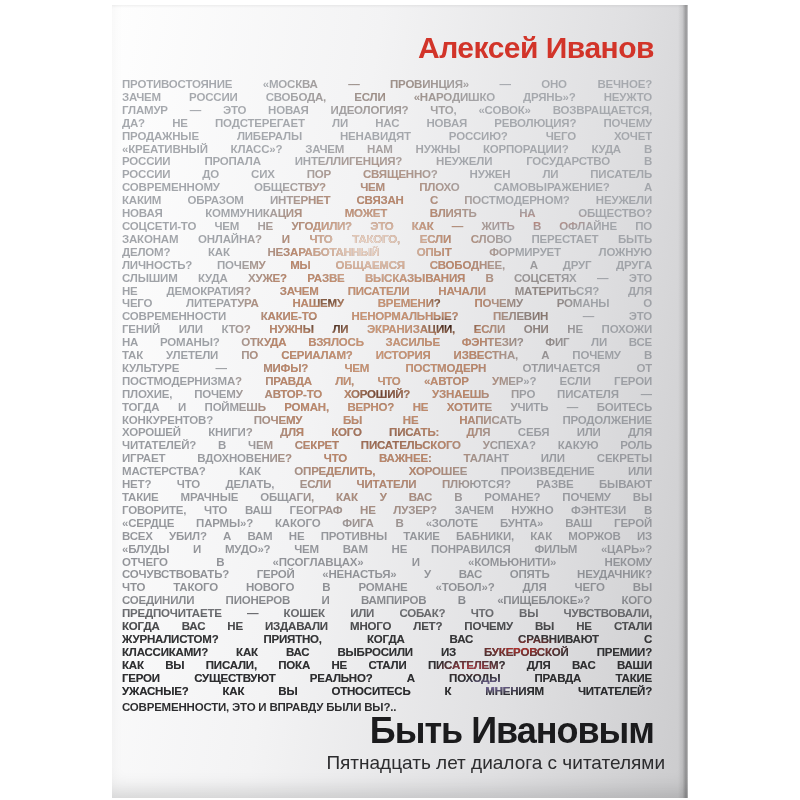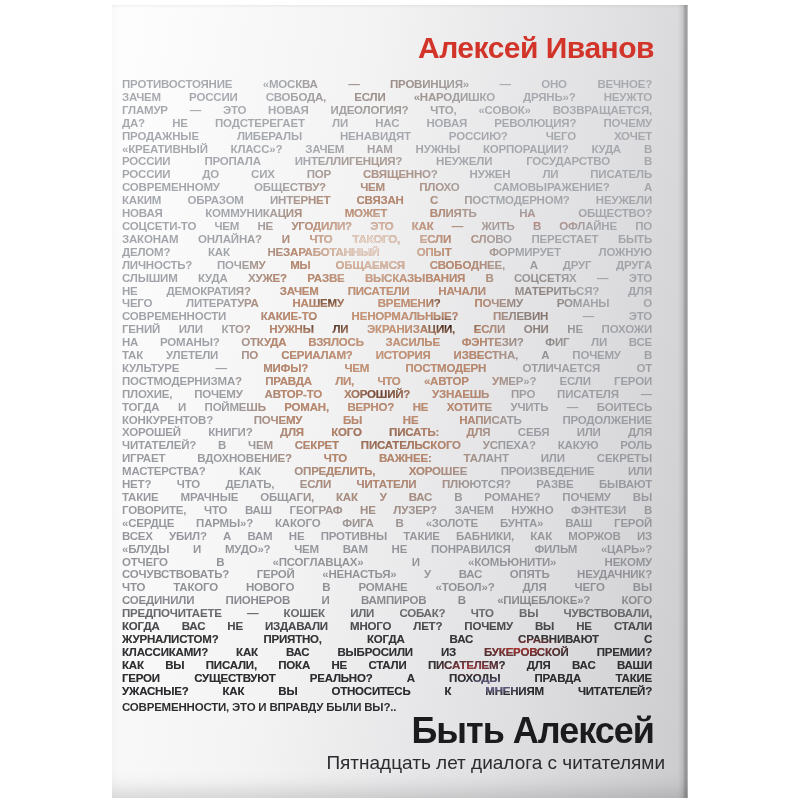--- a/index.html
+++ b/index.html
@@ -159,19 +159,19 @@
 ПРЕДПОЧИТАЕТЕ — КОШЕК ИЛИ СОБАК? ЧТО ВЫ ЧУВСТВОВАЛИ,
 КОГДА ВАС НЕ ИЗДАВАЛИ МНОГО ЛЕТ? ПОЧЕМУ ВЫ НЕ СТАЛИ
 ЖУРНАЛИСТОМ? ПРИЯТНО, КОГДА ВАС СРАВНИВАЮТ С
 КЛАССИКАМИ? КАК ВАС ВЫБРОСИЛИ ИЗ БУКЕРОВСКОЙ ПРЕМИИ?
 КАК ВЫ ПИСАЛИ, ПОКА НЕ СТАЛИ ПИСАТЕЛЕМ? ДЛЯ ВАС ВАШИ
 ГЕРОИ СУЩЕСТВУЮТ РЕАЛЬНО? А ПОХОДЫ ПРАВДА ТАКИЕ
 УЖАСНЫЕ? КАК ВЫ ОТНОСИТЕСЬ К МНЕНИЯМ ЧИТАТЕЛЕЙ?</div>
       <div class="lastline">СОВРЕМЕННОСТИ, ЭТО И ВПРАВДУ БЫЛИ ВЫ?..</div>
     </div>
 
-    <div class="title">Быть Алексей</div>
+    <div class="title">Быть Ивановым</div>
 
     <div class="subtitle">Пятнадцать лет диалога с читателями</div>
 
     <div class="cover-edge"></div>
   </div>
 </div>
 
 </body></html>

